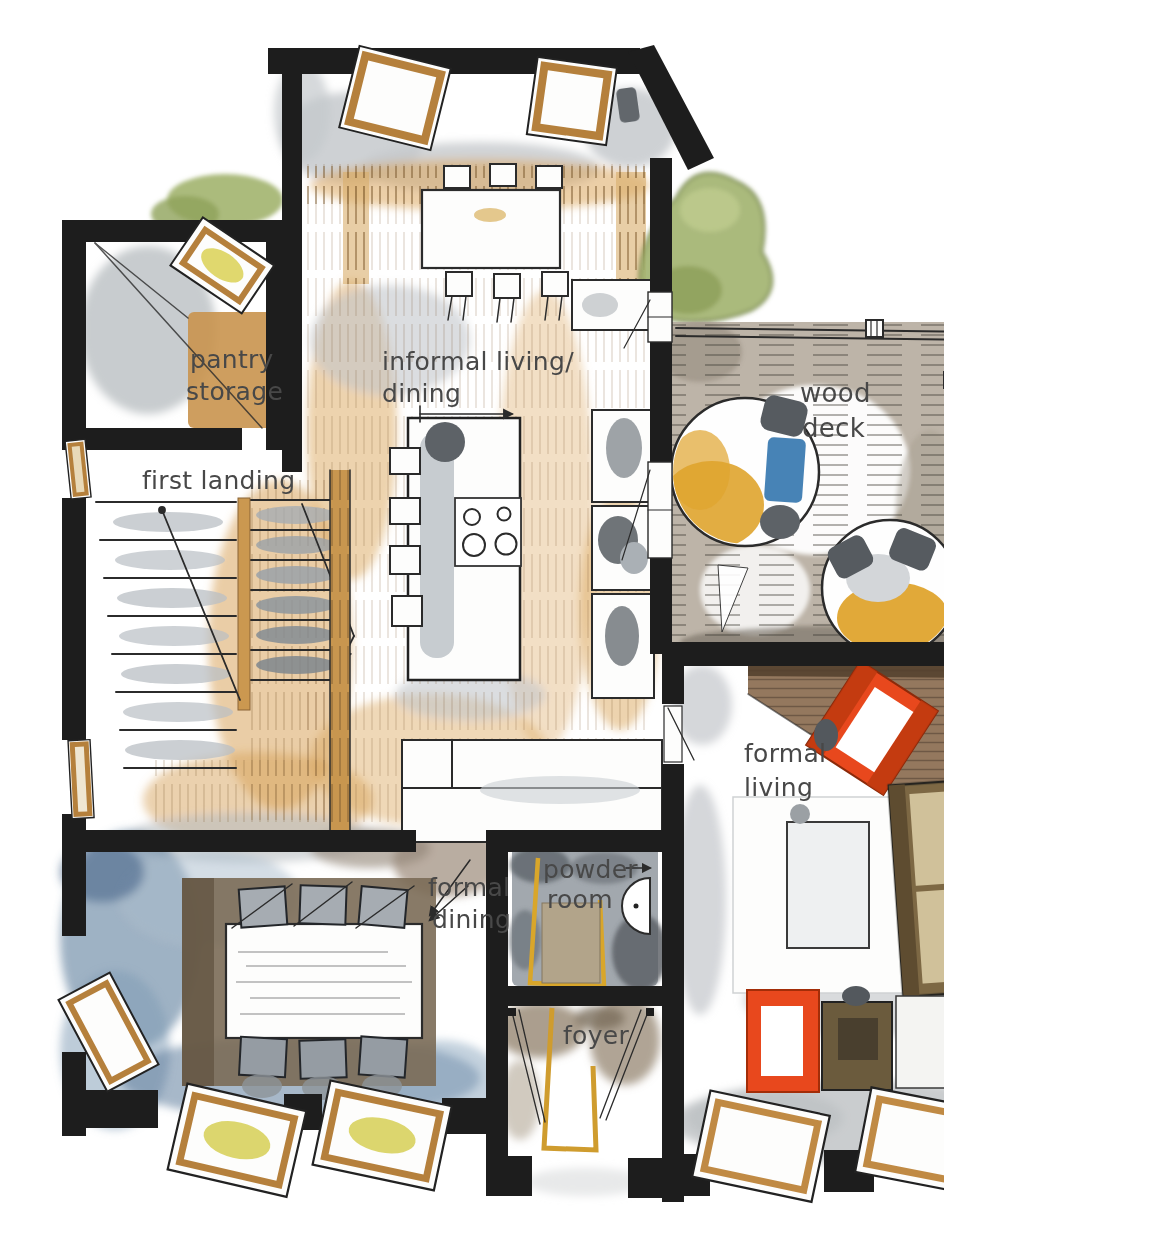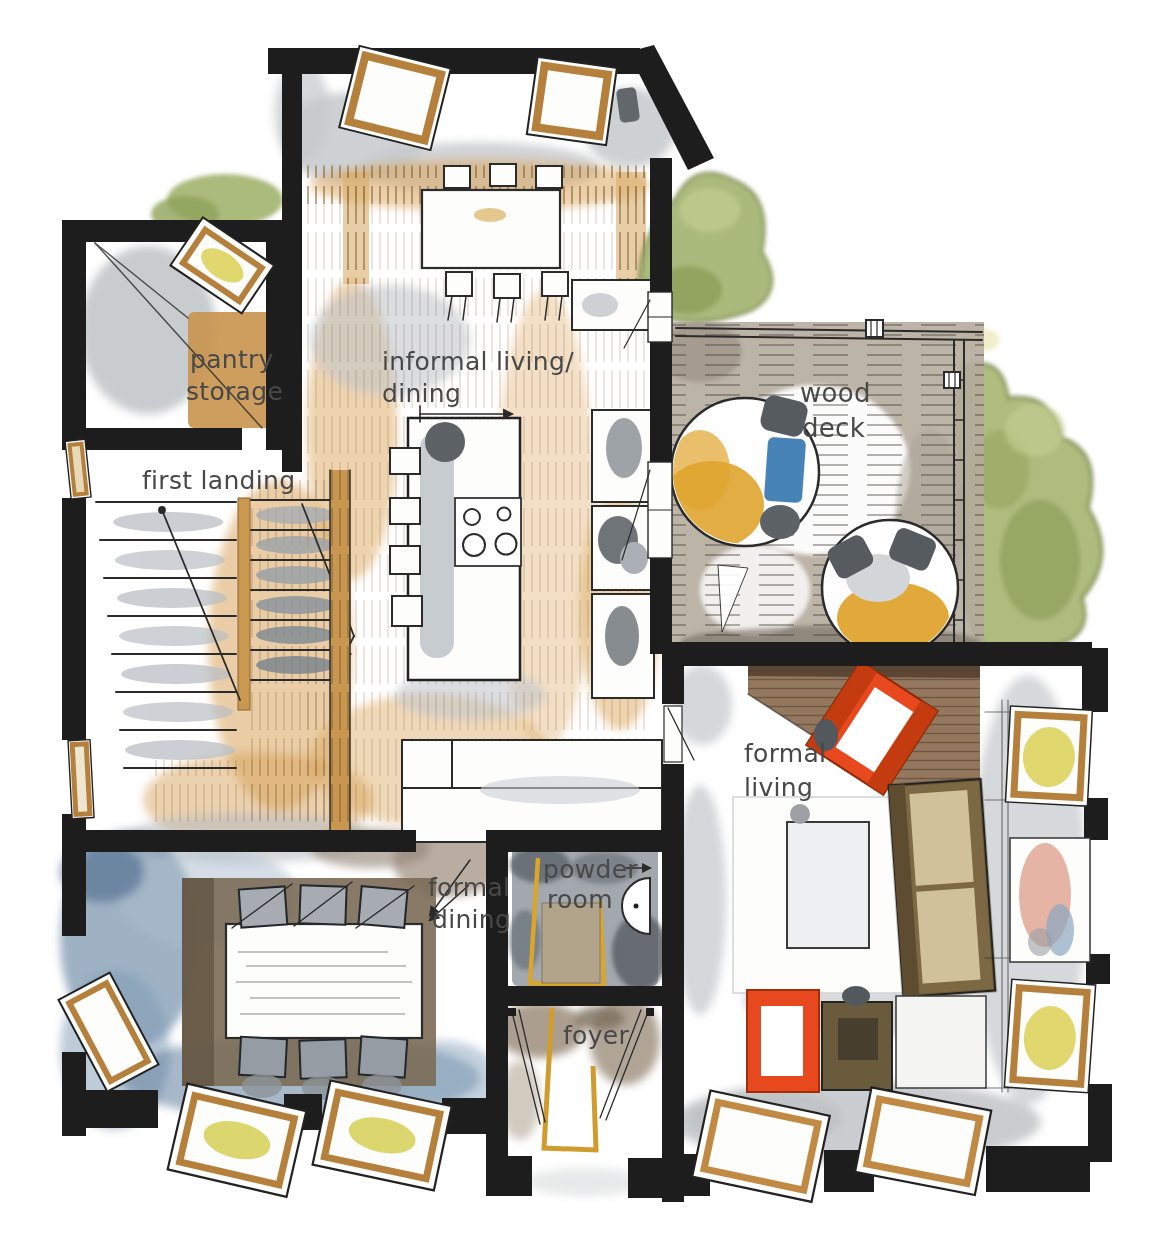--- a/index.html
+++ b/index.html
@@ -1,16 +1,16 @@
 <!DOCTYPE html>
 <html><head>
 <meta charset="utf-8">
 <style>
   html,body{margin:0;padding:0;background:#ffffff;}
-  .stage{width:1160px;height:1258px;position:relative;background:#ffffff;overflow:hidden;}
+  .stage{width:944px;height:1258px;position:relative;background:#ffffff;overflow:hidden;}
   svg{display:block;}
   .wall{fill:#1d1d1d;}
   .ink{stroke:#2b2b2b;fill:none;stroke-linecap:round;stroke-linejoin:round;}
   .paper{fill:#fdfdfc;}
   .lbl{font-family:"DejaVu Sans","Liberation Sans",sans-serif;fill:#484848;letter-spacing:0.3px;}
 </style>
 </head>
 <body>
 
 <div class="stage">

